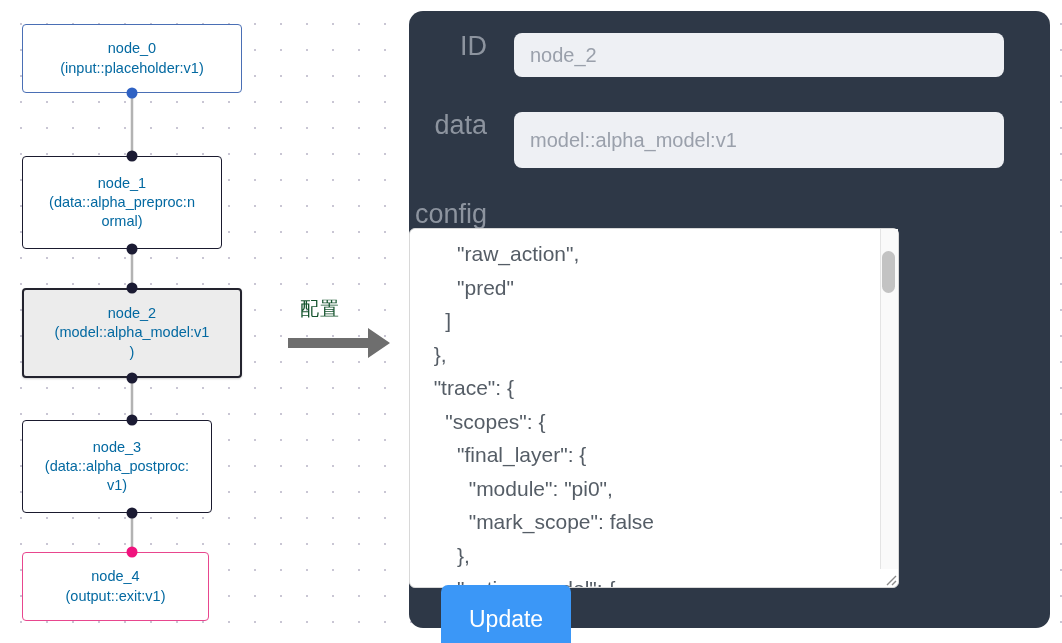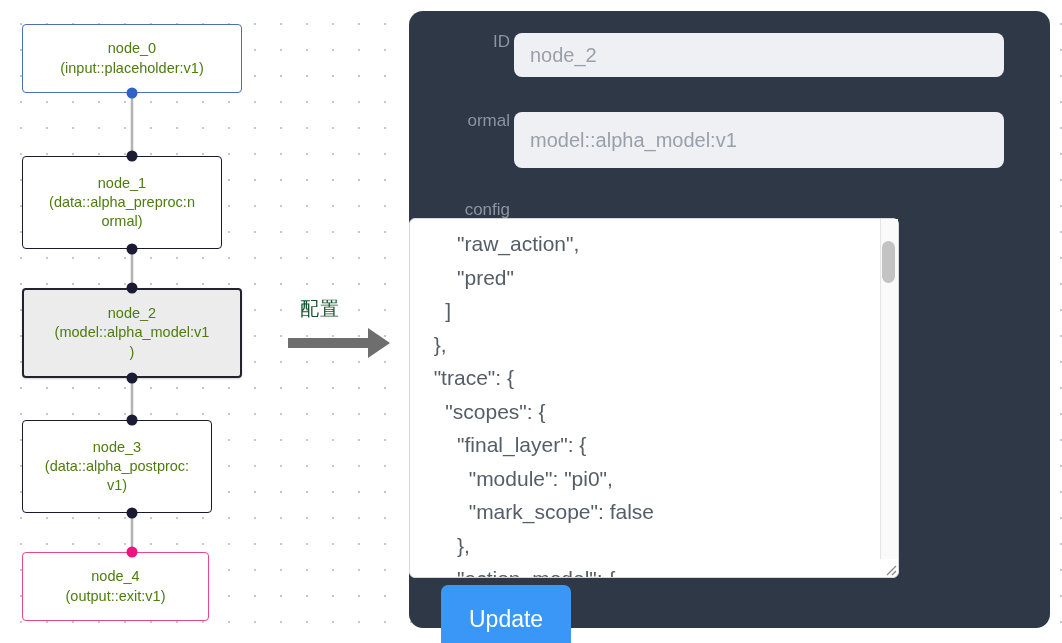--- a/index.html
+++ b/index.html
@@ -21,21 +21,21 @@
 
   
   #edges{position:absolute;left:0;top:0;width:1062px;height:643px;}
 
   
   .node{
     position:absolute;box-sizing:border-box;
     background:#ffffff;border:1.5px solid #1a1a2e;border-radius:4px;
     display:flex;align-items:center;justify-content:center;
     text-align:center;
-    font-size:14.5px;color:#4d7c0f;line-height:1.32;
+    font-size:14.5px;color:#0369a1;line-height:1.32;
     padding:3px 6px;
   }
   .node .nlabel{display:block;white-space:pre-line;}
   .node.input-node{border-color:#4a6fb5;border-width:1.5px;}
   .node.output-node{border-color:#e8468e;border-width:1.5px;}
   .node.selected{
     background:#ececec;border-color:#23232e;border-width:2.5px;
     box-shadow:0 1px 2px rgba(0,0,0,.18);
   }
 
@@ -56,22 +56,22 @@
   
   #inspector{
     position:absolute;left:409px;top:11px;width:641px;height:617px;
     background:#2e3847;border-radius:14px;
     box-sizing:border-box;
   }
   .field-row{
     position:absolute;display:flex;align-items:flex-start;
   }
   .field-label{
-    width:105px;text-align:right;padding-right:4px;box-sizing:border-box;
-    color:#8d949f;font-size:17px;line-height:1;
+    width:105px;text-align:right;padding-right:27px;box-sizing:border-box;
+    color:#8d949f;font-size:27px;line-height:1;
   }
   .field-input{
     box-sizing:border-box;background:#eef0f4;border:none;border-radius:8px;
     color:#9aa0ab;font-size:20px;padding:0 16px;
     font-family:"Liberation Sans","DejaVu Sans",sans-serif;
     outline:none;
   }
 
   #row-id{left:0;top:22px;width:641px;}
   #row-id .field-input{width:490px;height:44px;line-height:44px;}
@@ -168,21 +168,21 @@
 </div>
 
 <div id="inspector">
 
   <div class="field-row" id="row-id">
     <div class="field-label">ID</div>
     <input class="field-input" type="text" value="node_2" style="">
   </div>
 
   <div class="field-row" id="row-type">
-    <div class="field-label">ormal</div>
+    <div class="field-label">data</div>
     <input class="field-input" type="text" value="model::alpha_model:v1" style="">
   </div>
 
   <div class="field-row" id="row-config">
     <div class="field-label">config</div>
     <div id="config-wrap">
       <textarea id="config-area" style="">      "raw_action",
       "pred"
     ]
   },

